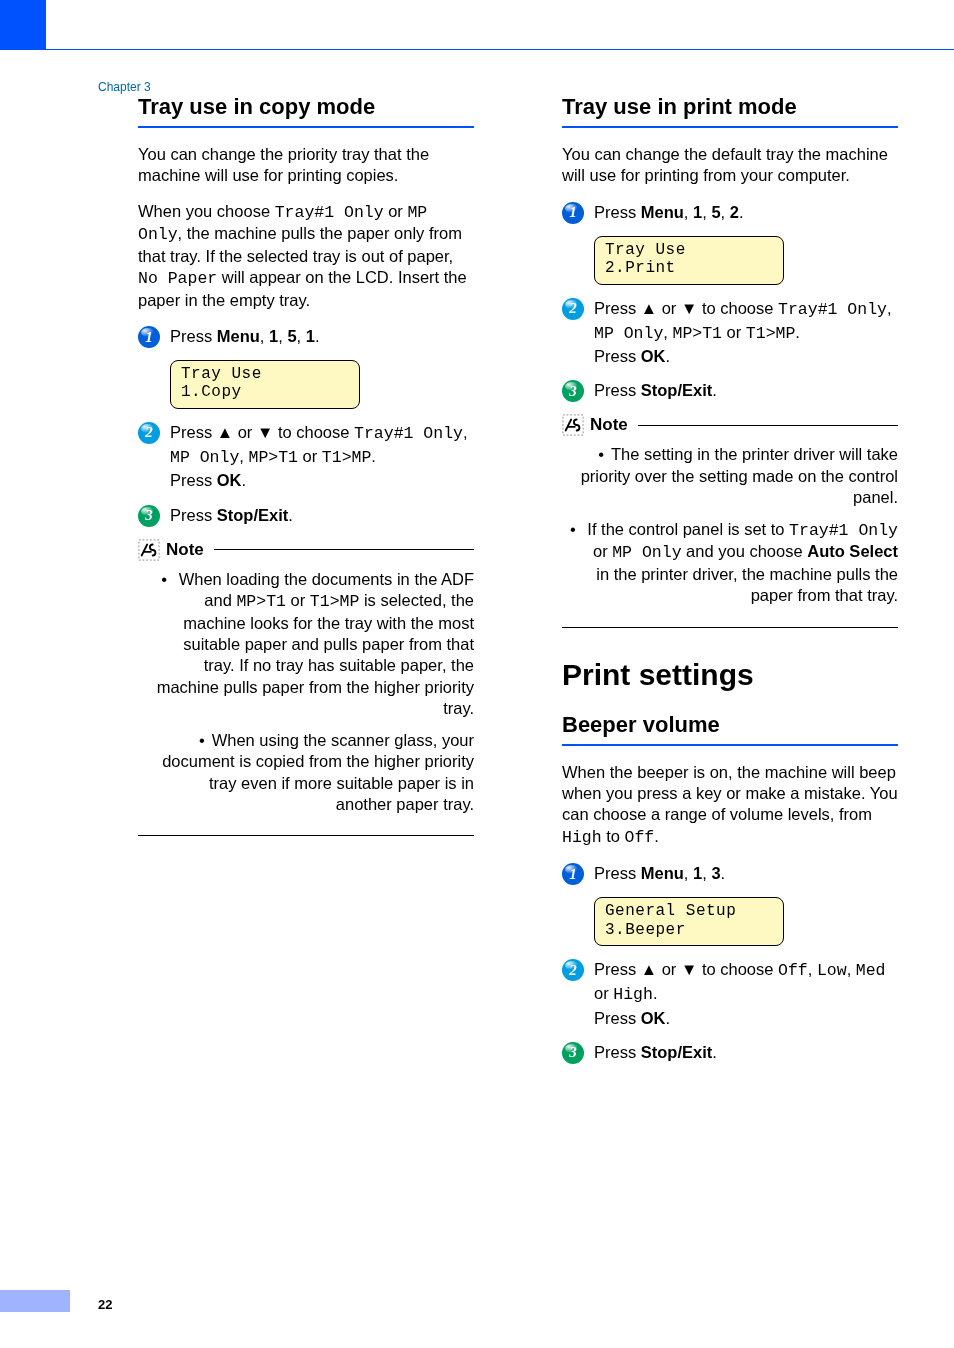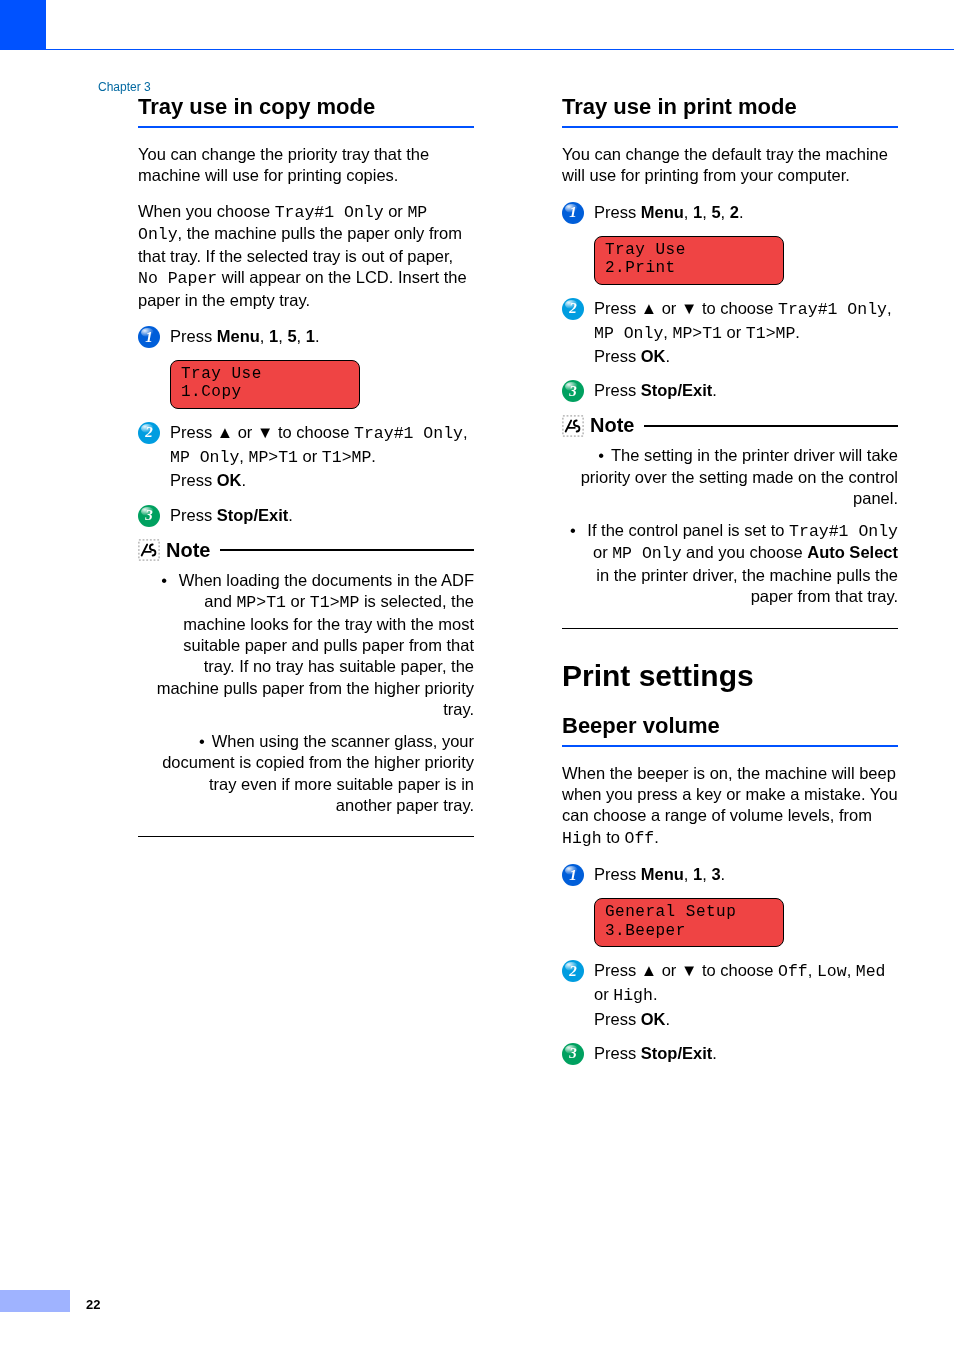--- a/index.html
+++ b/index.html
@@ -28,34 +28,34 @@
   .step { display: flex; align-items: flex-start; margin-bottom: 12px; }
   .step-num { flex: 0 0 auto; margin-right: 10px; margin-top: 1px; }
   .step-text { flex: 1; font-size: 16.5px; line-height: 1.35; }
 
   .circle { width: 22px; height: 22px; border-radius: 50%; display: flex; align-items: center; justify-content: center; color: #fff; font-style: italic; font-family: Georgia, 'Times New Roman', serif; font-weight: bold; font-size: 15px; position: relative; }
   .c1 { background: #005ed9; }
   .c2 { background: #009de0; }
   .c3 { background: #00a160; }
   .circle .shine { position: absolute; left: 3px; top: 2px; width: 13px; height: 9px; border-radius: 50%; background: radial-gradient(ellipse at 30% 30%, rgba(255,255,255,0.9), rgba(255,255,255,0) 70%); }
 
-  .lcd { border: 1.5px solid #000; border-radius: 8px; padding: 4px 10px 6px 10px; font-family: "Courier New", Courier, monospace; font-size: 16px; line-height: 1.15; letter-spacing: 0.5px; width: 190px; margin: 6px 0 12px 32px; background: #ef4444; }
+  .lcd { border: 1.5px solid #000; border-radius: 8px; padding: 4px 10px 6px 10px; font-family: "Courier New", Courier, monospace; font-size: 16px; line-height: 1.15; letter-spacing: 0.5px; width: 190px; margin: 6px 0 12px 32px; background: #fef9c3; }
 
   .note-block { margin-top: 12px; }
   .note-head { display: flex; align-items: center; }
   .note-icon { width: 22px; height: 22px; margin-right: 6px; }
   .note-icon svg { display:block; }
-  .note-label { font-weight: bold; font-size: 20px; margin-right: 10px; }
+  .note-label { font-weight: bold; font-size: 17px; margin-right: 10px; }
   .note-line { flex: 1; height: 1.5px; background: #000; }
   .note-box { border-top: 0; padding: 8px 0 10px 0; border-bottom: 1.5px solid #000; }
   .note-box ul { list-style: none; padding-left: 14px; }
   .note-box li::before { content: "•"; margin-left: -14px; margin-right: 7px; }
 
   .page-num-strip { position: absolute; left: 0; bottom: 36px; width: 70px; height: 22px; background: #9fb3ff; }
-  .page-num { position: absolute; left: 86px; bottom: 36px; font-size: 13px; font-weight: bold; }
+  .page-num { position: absolute; left: 98px; bottom: 36px; font-size: 13px; font-weight: bold; }
 
   .arrow { font-family: Arial, sans-serif; }
 </style>
 </head>
 <body>
 
 <div class="blue-strip-left"></div>
 <div class="blue-rule"></div>
 
 <div class="page">

